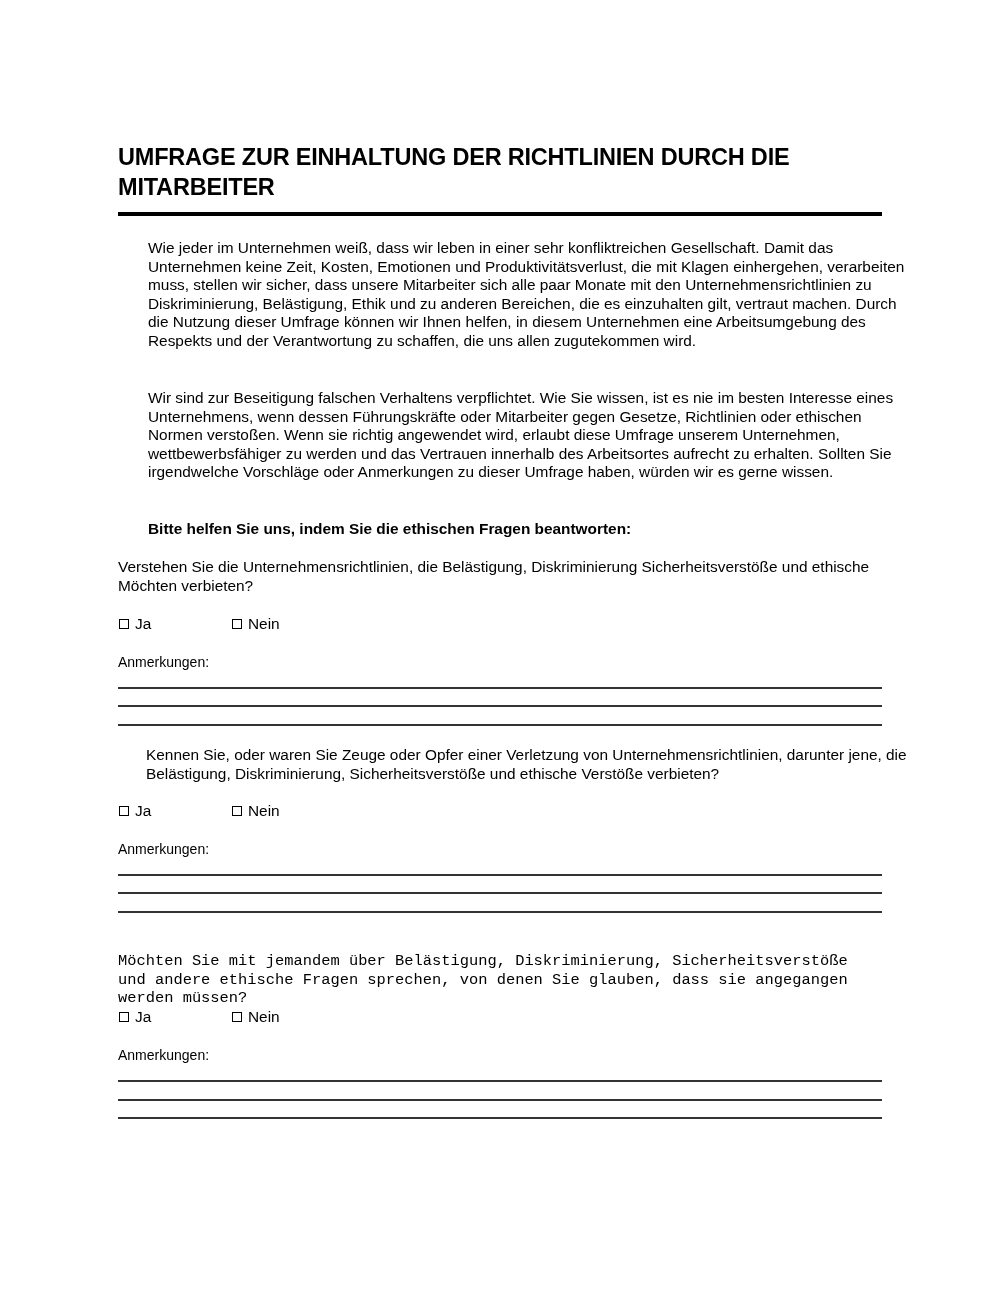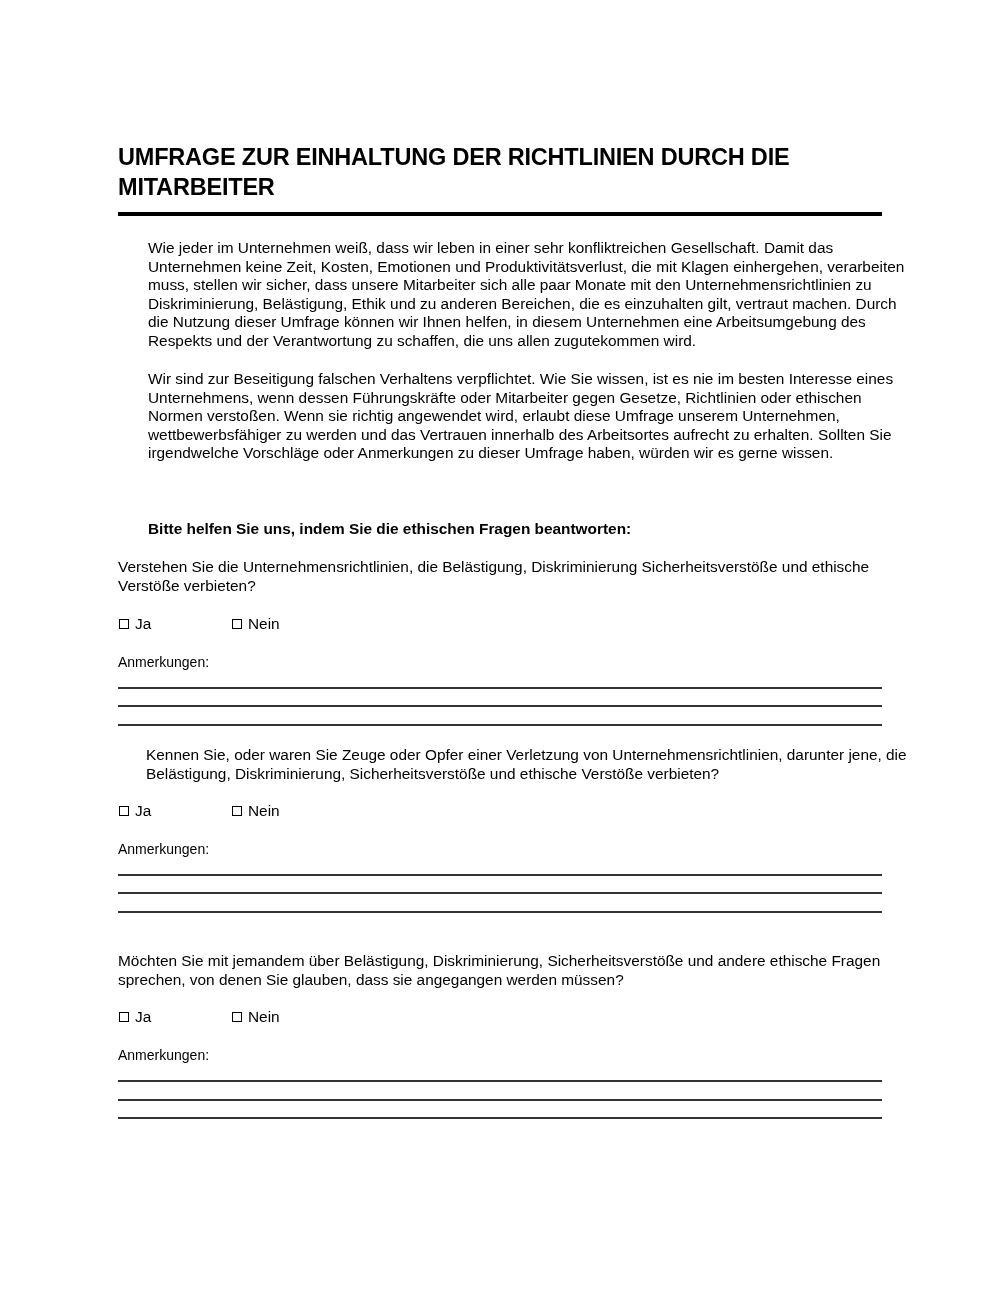--- a/index.html
+++ b/index.html
@@ -4,21 +4,21 @@
 <style>
   html, body { margin: 0; padding: 0; background: #ffffff; }
   body { width: 1000px; height: 1290px; position: relative; overflow: hidden;
          font-family: "Liberation Sans", sans-serif; color: #000; }
   .page { position: absolute; left: 118px; top: 0; width: 764px; }
   .title { position: absolute; left: 0; top: 142px; width: 764px; text-align: left;
            font-size: 23.5px; font-weight: bold; line-height: 30px; letter-spacing: -0.2px; }
   .rule { position: absolute; left: 0; top: 212px; width: 764px; height: 4px; background: #000; }
   .para { position: absolute; left: 0; width: 764px; font-size: 15.4px; line-height: 18.6px; margin-left: 30px; }
   .p1 { top: 239px; }
-  .p2 { top: 370px; }
+  .p2 { top: 389px; }
   .instr { top: 520px; font-weight: bold; }
   .q { position: absolute; left: 0; width: 764px; font-size: 15.4px; line-height: 18.6px; }
   .opts { position: absolute; left: 0; width: 764px; height: 20px; font-size: 15.4px; line-height: 20px; }
   .opt { position: absolute; top: 0; display: flex; align-items: center; cursor: pointer; }
   .opt-ja { left: 1px; }
   .opt-nein { left: 114px; }
   .box { display: inline-block; width: 10px; height: 10px; border: 1px solid #000; margin-right: 6px; box-sizing: border-box; }
   .notes-label { position: absolute; left: 0; font-size: 14px; line-height: 18px; }
   .line { position: absolute; left: 0; width: 764px; height: 1.5px; background: #333; }
 </style>
@@ -26,21 +26,21 @@
 <body>
 
 <div class="page">
   <div class="title">UMFRAGE ZUR EINHALTUNG DER RICHTLINIEN DURCH DIE MITARBEITER</div>
   <div class="rule"></div>
 
   <div class="para p1">Wie jeder im Unternehmen weiß, dass wir leben in einer sehr konfliktreichen Gesellschaft. Damit das Unternehmen keine Zeit, Kosten, Emotionen und Produktivitätsverlust, die mit Klagen einhergehen, verarbeiten muss, stellen wir sicher, dass unsere Mitarbeiter sich alle paar Monate mit den Unternehmensrichtlinien zu Diskriminierung, Belästigung, Ethik und zu anderen Bereichen, die es einzuhalten gilt, vertraut machen. Durch die Nutzung dieser Umfrage können wir Ihnen helfen, in diesem Unternehmen eine Arbeitsumgebung des Respekts und der Verantwortung zu schaffen, die uns allen zugutekommen wird.</div>
   <div class="para p2">Wir sind zur Beseitigung falschen Verhaltens verpflichtet. Wie Sie wissen, ist es nie im besten Interesse eines Unternehmens, wenn dessen Führungskräfte oder Mitarbeiter gegen Gesetze, Richtlinien oder ethischen Normen verstoßen. Wenn sie richtig angewendet wird, erlaubt diese Umfrage unserem Unternehmen, wettbewerbsfähiger zu werden und das Vertrauen innerhalb des Arbeitsortes aufrecht zu erhalten. Sollten Sie irgendwelche Vorschläge oder Anmerkungen zu dieser Umfrage haben, würden wir es gerne wissen.</div>
   <div class="para instr">Bitte helfen Sie uns, indem Sie die ethischen Fragen beantworten:</div>
 
-  <div class="q" style="top:558px;">Verstehen Sie die Unternehmensrichtlinien, die Belästigung, Diskriminierung Sicherheitsverstöße und ethische Verstöße verbieten?</div>
+  <div class="q" style="top:558px;">Verstehen Sie die Unternehmensrichtlinien, die Belästigung, Diskriminierung Sicherheitsverstöße und ethische Möchten verbieten?</div>
   <div class="opts" style="top:614px;">
     <label class="opt opt-ja">
       <span class="box"></span>
       <span>Ja</span>
     </label>
     <label class="opt opt-nein">
       <span class="box"></span>
       <span>Nein</span>
     </label>
   </div>
@@ -58,21 +58,21 @@
     <label class="opt opt-nein">
       <span class="box"></span>
       <span>Nein</span>
     </label>
   </div>
   <div class="notes-label" style="top:840px;">Anmerkungen:</div>
   <div class="line" style="top:874px;"></div>
   <div class="line" style="top:892px;"></div>
   <div class="line" style="top:911px;"></div>
 
-  <div class="q" style="top:952px;">Möchten Sie mit jemandem über Belästigung, Diskriminierung, Sicherheitsverstöße und andere ethische Fragen sprechen, von denen Sie glauben, dass sie angegangen werden müssen?</div>
+  <div class="q" style="top:952px;font-family:Liberation Mono, monospace;">Möchten Sie mit jemandem über Belästigung, Diskriminierung, Sicherheitsverstöße und andere ethische Fragen sprechen, von denen Sie glauben, dass sie angegangen werden müssen?</div>
   <div class="opts" style="top:1007px;">
     <label class="opt opt-ja">
       <span class="box"></span>
       <span>Ja</span>
     </label>
     <label class="opt opt-nein">
       <span class="box"></span>
       <span>Nein</span>
     </label>
   </div>

